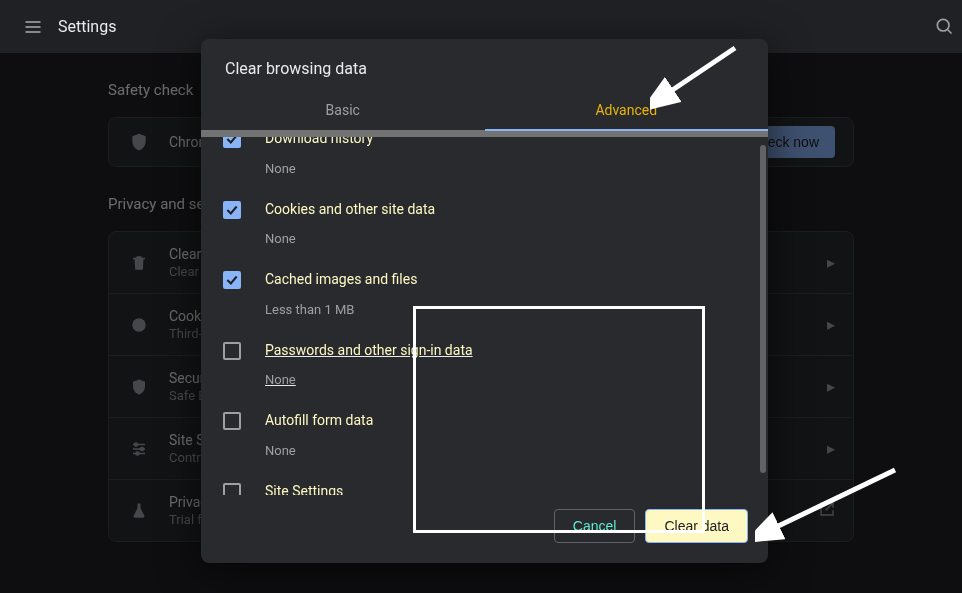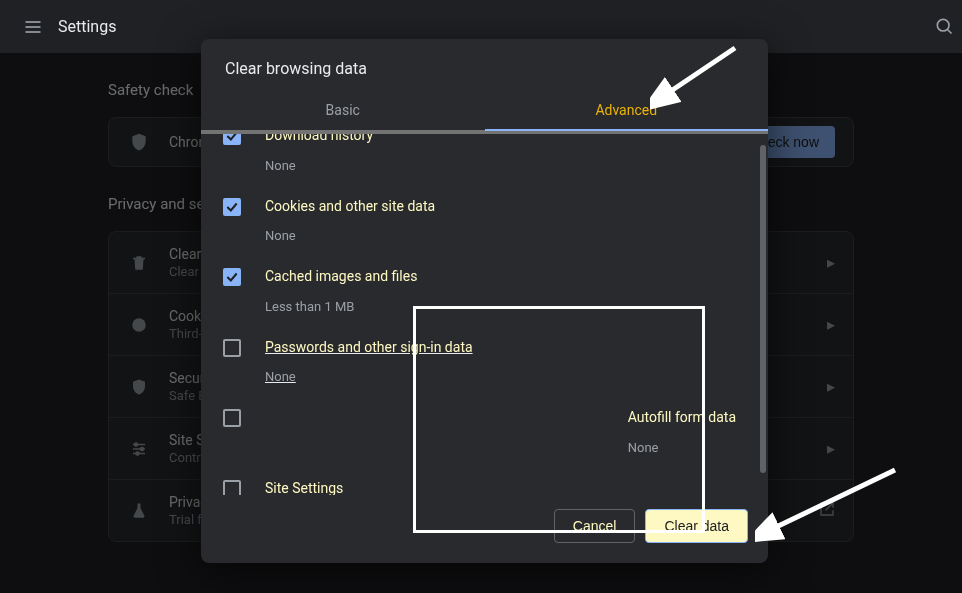--- a/index.html
+++ b/index.html
@@ -77,21 +77,21 @@
     border-radius: 8px;
     box-shadow: 0 8px 40px rgba(0,0,0,0.6);
     z-index: 20;
     display:flex; flex-direction:column;
   }
   .modal-title {
     padding: 20px 24px 12px 24px;
     font-size: 16px; color:#e8eaed;
   }
   .tabs {
-    display:flex; border-bottom:4px solid #737373;
+    display:flex; border-bottom:7px solid #737373;
   }
   .tab {
     flex:1; text-align:center; padding: 12px 0;
     font-size:14px; color:#9aa0a6; cursor:pointer;
     position:relative;
   }
   .tab.active { color:#eab308; }
   .tab.active::after {
     content:""; position:absolute; left:0; right:0; bottom:-1px;
     height:2px; background:#8ab4f8;
@@ -120,21 +120,21 @@
   .chk svg { display:none; }
   .opt-main { display:flex; flex-direction:column; }
   .opt-title { font-size:14px; color:#fef9c3; line-height:1.4; }
   .opt-sub { font-size:13px; color:#9aa0a6; margin-top:12px; }
   .modal-footer {
     padding: 14px 20px 20px 20px;
     display:flex; justify-content:flex-end; gap:10px;
   }
   .btn {
     font-size:14px; padding:8px 18px; border-radius:4px;
-    border:1px solid #5f6368; background:transparent; color:#fef9c3;
+    border:1px solid #5f6368; background:transparent; color:#5eead4;
     cursor:pointer;
   }
   .btn.primary { background:#fef9c3; color:#202124; border-color:#8ab4f8; }
   .highlight-box {
     position:absolute; border:3px solid #fff;
     pointer-events:none; z-index:25;
   }
   .arrow { position:absolute; z-index:30; pointer-events:none; }
   .fake-scrollbar {
     position:absolute; right:2px; top:106px; bottom:90px;
@@ -298,21 +298,21 @@
             <span class="opt-sub">Less than 1 MB</span>
           </div>
         </div>
         <div class="opt-row" style="padding-top: 12px; text-decoration: underline;">
           <span class="chk"></span>
           <div class="opt-main">
             <span class="opt-title">Passwords and other sign-in data</span>
             <span class="opt-sub">None</span>
           </div>
         </div>
-        <div class="opt-row" style="padding-top: 12px; justify-content: space-between;">
+        <div class="opt-row" style="padding-top: 12px;">
           <span class="chk"></span>
           <div class="opt-main">
             <span class="opt-title">Autofill form data</span>
             <span class="opt-sub">None</span>
           </div>
         </div>
         <div class="opt-row" style="padding-top: 12px;">
           <span class="chk"></span>
           <div class="opt-main">
             <span class="opt-title">Site Settings</span>

